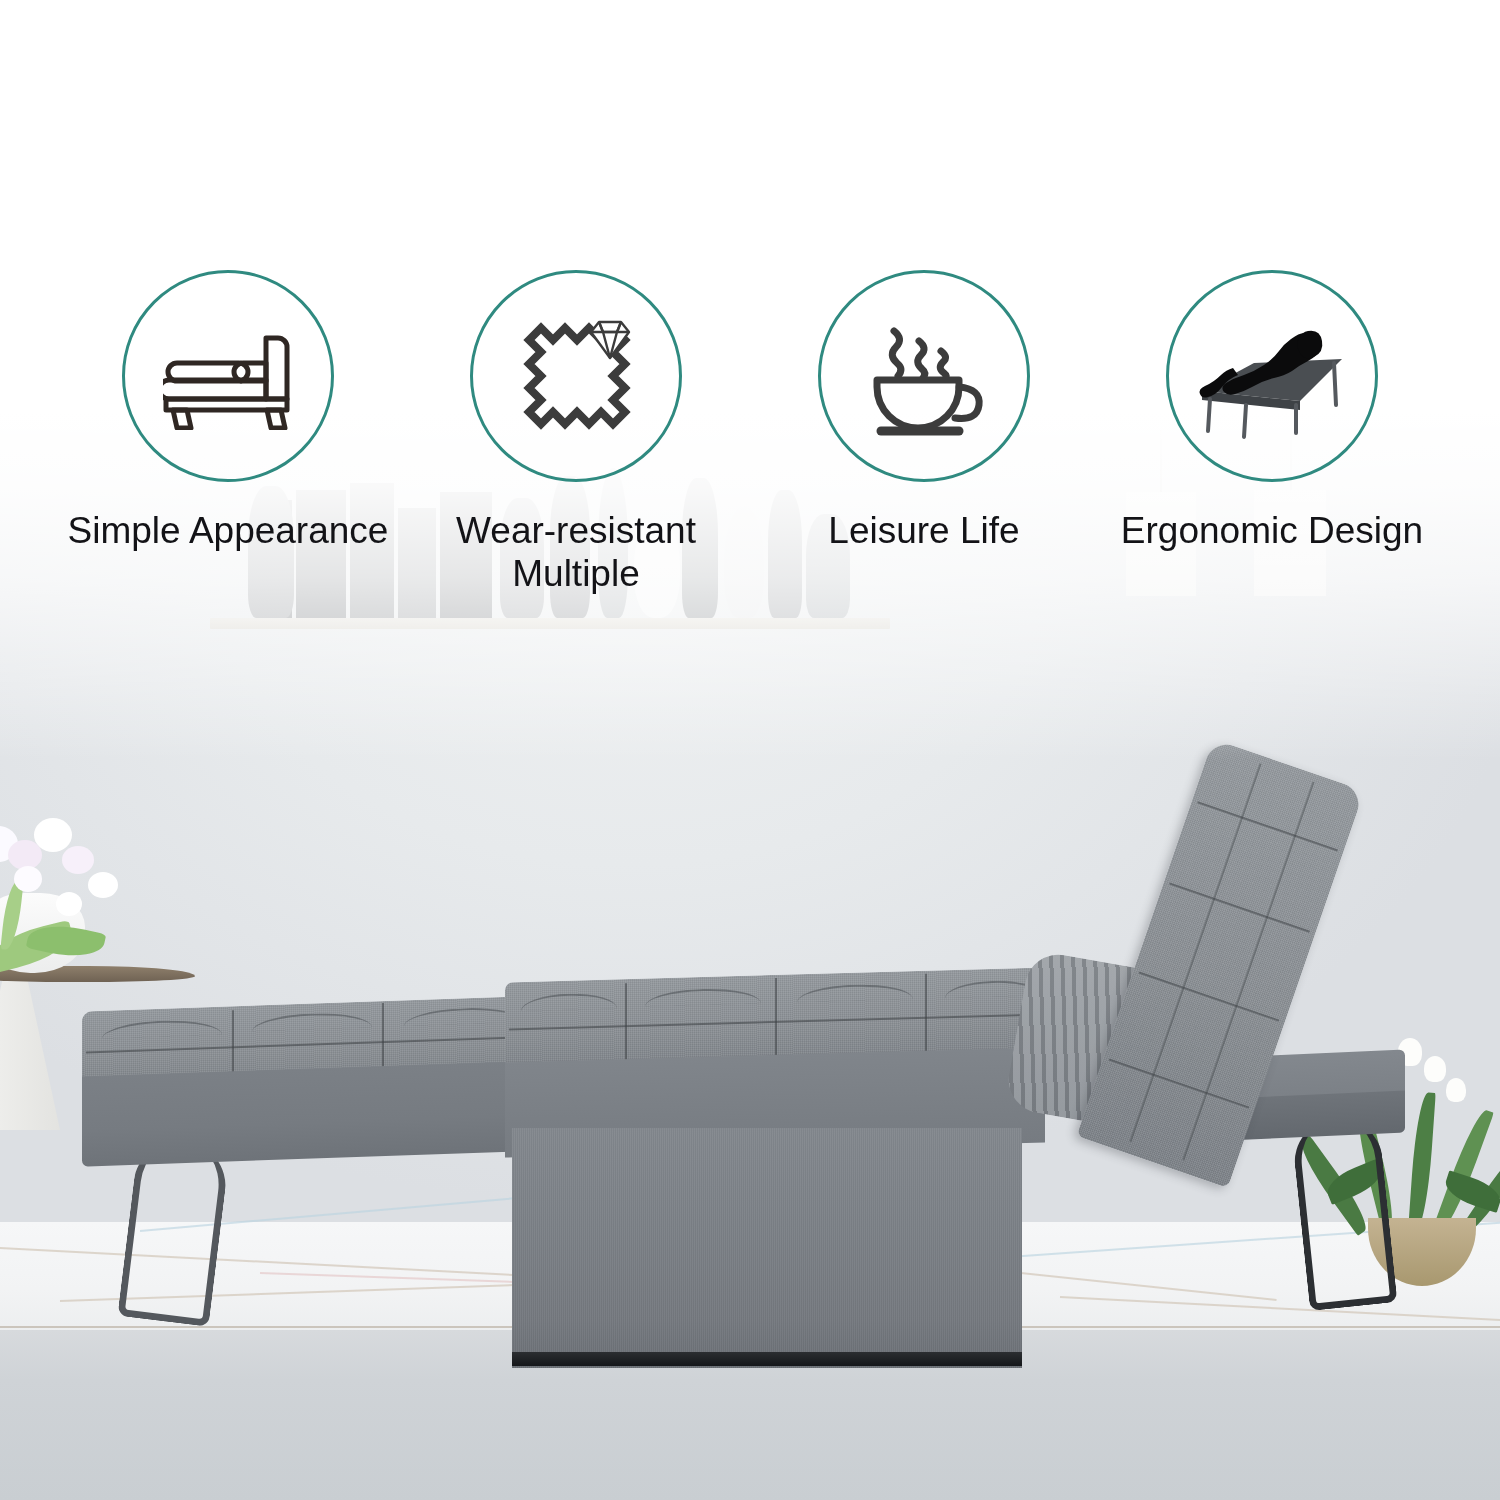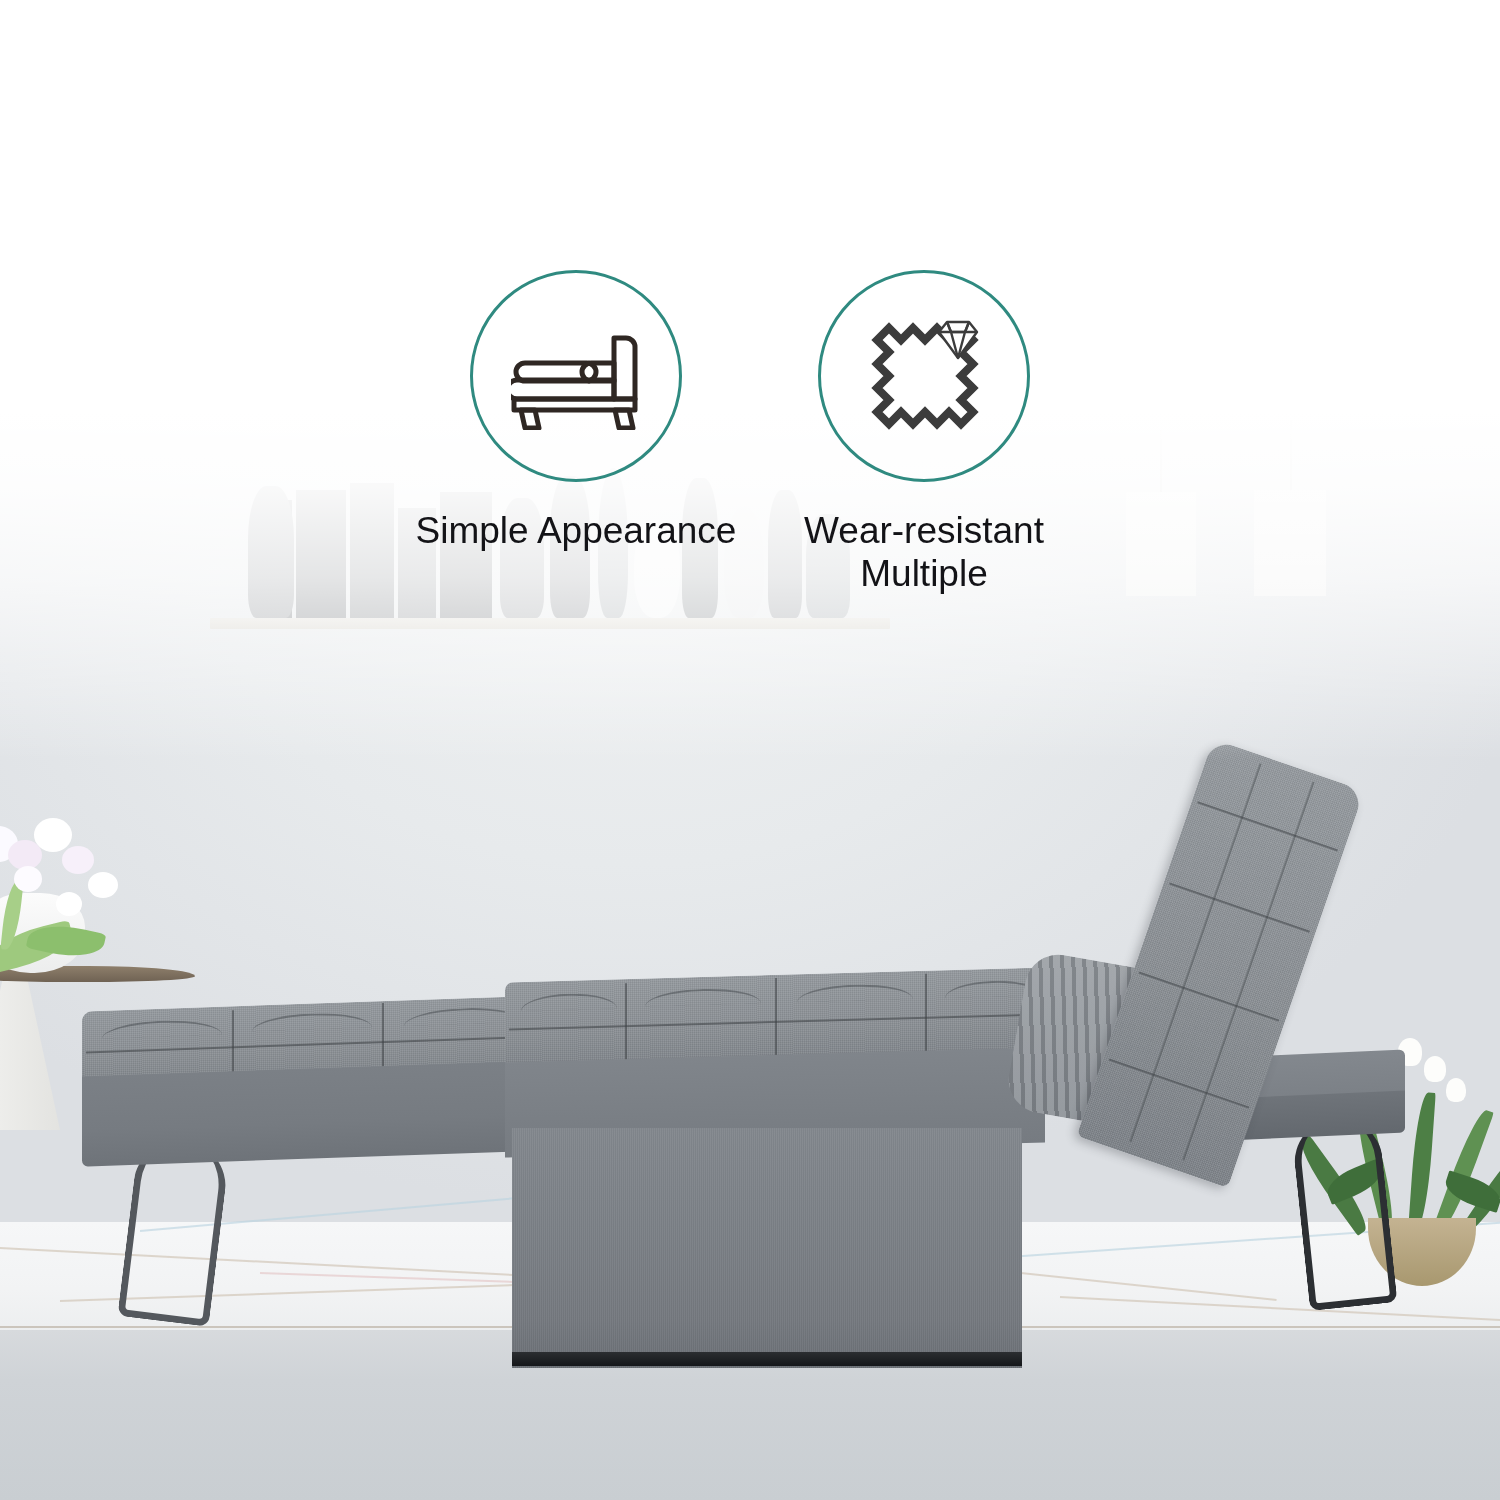--- a/index.html
+++ b/index.html
@@ -398,17 +398,61 @@
             <path d="M12 2 L16 12 L23 38"></path>
             <path d="M34 2 L30 12 L23 38"></path>
             <path d="M16 12 H30"></path>
             <path d="M12 2 L16 12 M34 2 L30 12"></path>
           </g>
         </svg>
       </div>
       <div class="feat-label">Wear-resistant Multiple</div>
     </div>
 
-
+    <div class="feat">
+      <div class="ring">
+        <svg width="126" height="126" viewBox="0 0 126 126">
+          <g fill="none" stroke="#3c3c3c" stroke-width="7" stroke-linecap="round" stroke-linejoin="round">
+
+            <path d="M33 18 q10 8 2 16 q-8 8 1 16 q7 6 1 13"></path>
+            <path d="M58 28 q9 7 2 14 q-7 7 1 14 q5 4 1 9"></path>
+            <path d="M80 38 q8 6 2 11 q-6 6 1 11 q4 3 1 6"></path>
+
+            <path d="M16 67 h82 v7 a41 41 0 0 1 -82 0 z"></path>
+
+            <path d="M98 74 q22 2 20 18 q-2 16 -24 13"></path>
+
+            <path d="M20 118 h78" stroke-width="9"></path>
+          </g>
+        </svg>
+      </div>
+      <div class="feat-label">Leisure Life</div>
+    </div>
+
+    <div class="feat">
+      <div class="ring">
+        <svg width="152" height="126" viewBox="0 0 152 126">
+
+          <path d="M6 78 L58 50 L146 46 L104 88 Z" fill="#4a4e52"></path>
+          <path d="M6 78 L104 88 L104 97 L6 87 Z" fill="#3e4246"></path>
+
+          <g stroke="#55595e" stroke-width="4" stroke-linecap="round">
+            <path d="M14 86 L12 118"></path>
+            <path d="M50 92 L48 124"></path>
+            <path d="M138 50 L140 92"></path>
+            <path d="M100 92 L100 120"></path>
+          </g>
+
+          <path d="M116 20 q10 2 8 14 q-2 9 -12 14 q-8 4 -16 10
+                   q-8 5 -18 7 q-12 3 -22 9 q-9 5 -17 7
+                   q-7 2 -11 -2 q-4 -5 2 -9 q8 -5 18 -8
+                   q11 -4 20 -10 q9 -6 15 -14 q5 -7 12 -12
+                   q8 -6 13 -6 z" fill="#0b0b0c"></path>
+          <path d="M112 18 q12 -2 14 10 q2 11 -8 16 q-9 4 -14 -4 q-5 -9 -1 -15 q3 -6 9 -7z" fill="#0b0b0c"></path>
+          <path d="M42 62 q-10 4 -16 12 q-6 8 -14 10 q-6 2 -8 -3 q-2 -5 5 -8 q9 -4 16 -11 q5 -5 12 -7z" fill="#0b0b0c"></path>
+        </svg>
+      </div>
+      <div class="feat-label">Ergonomic Design</div>
+    </div>
 
   </div>
 
 </div>
 
 </body></html>

